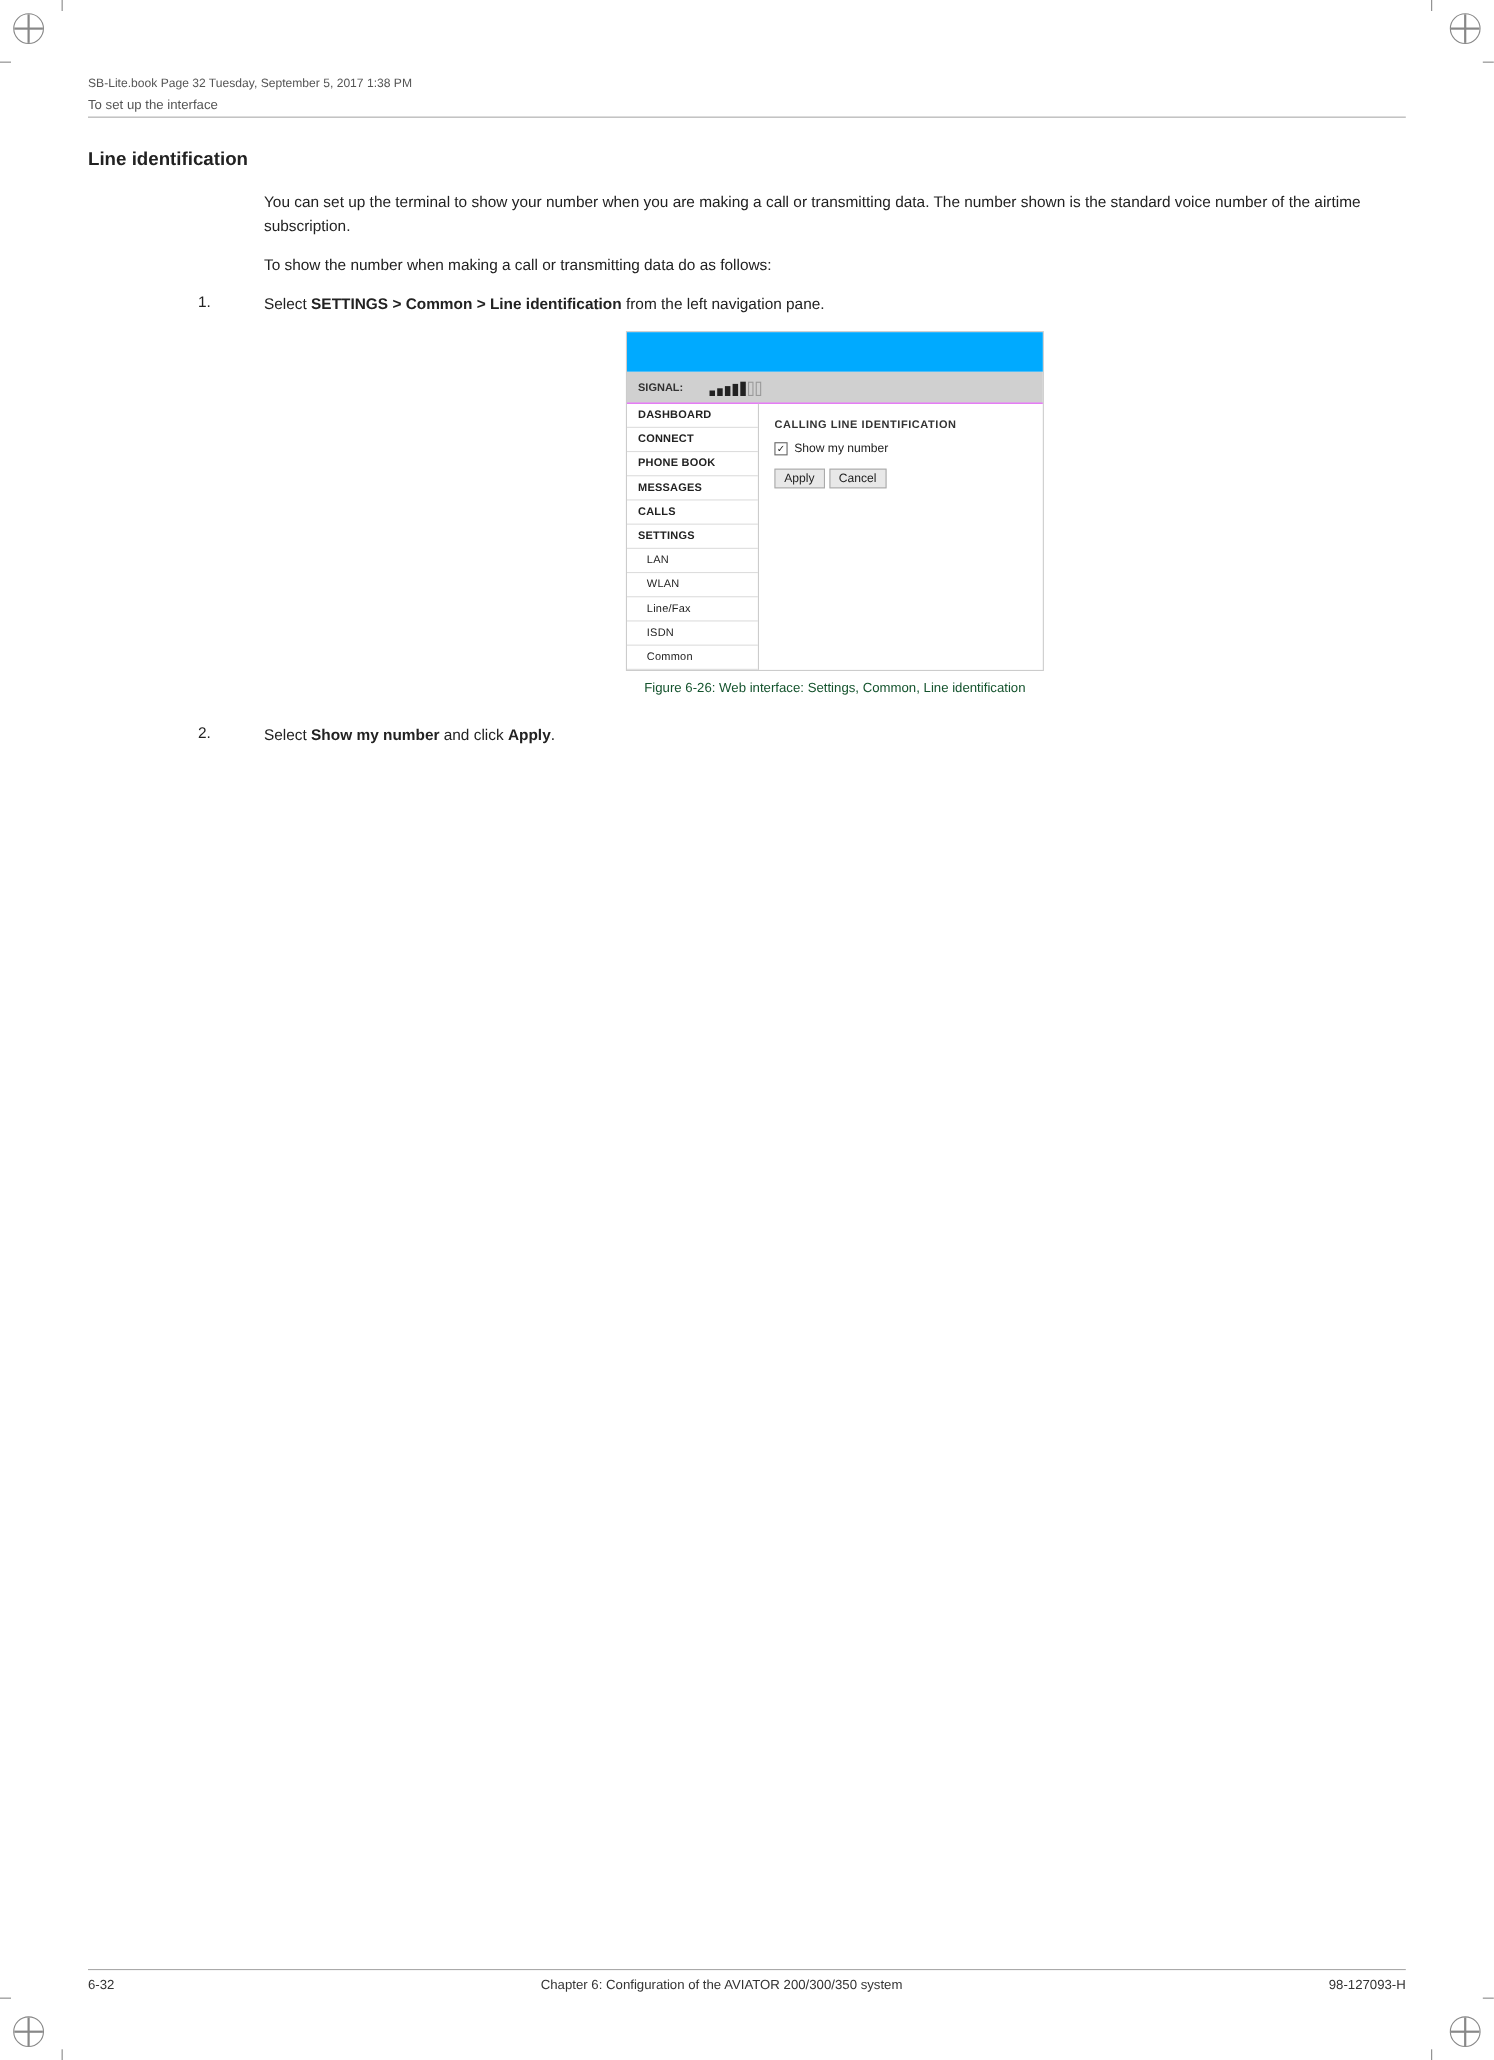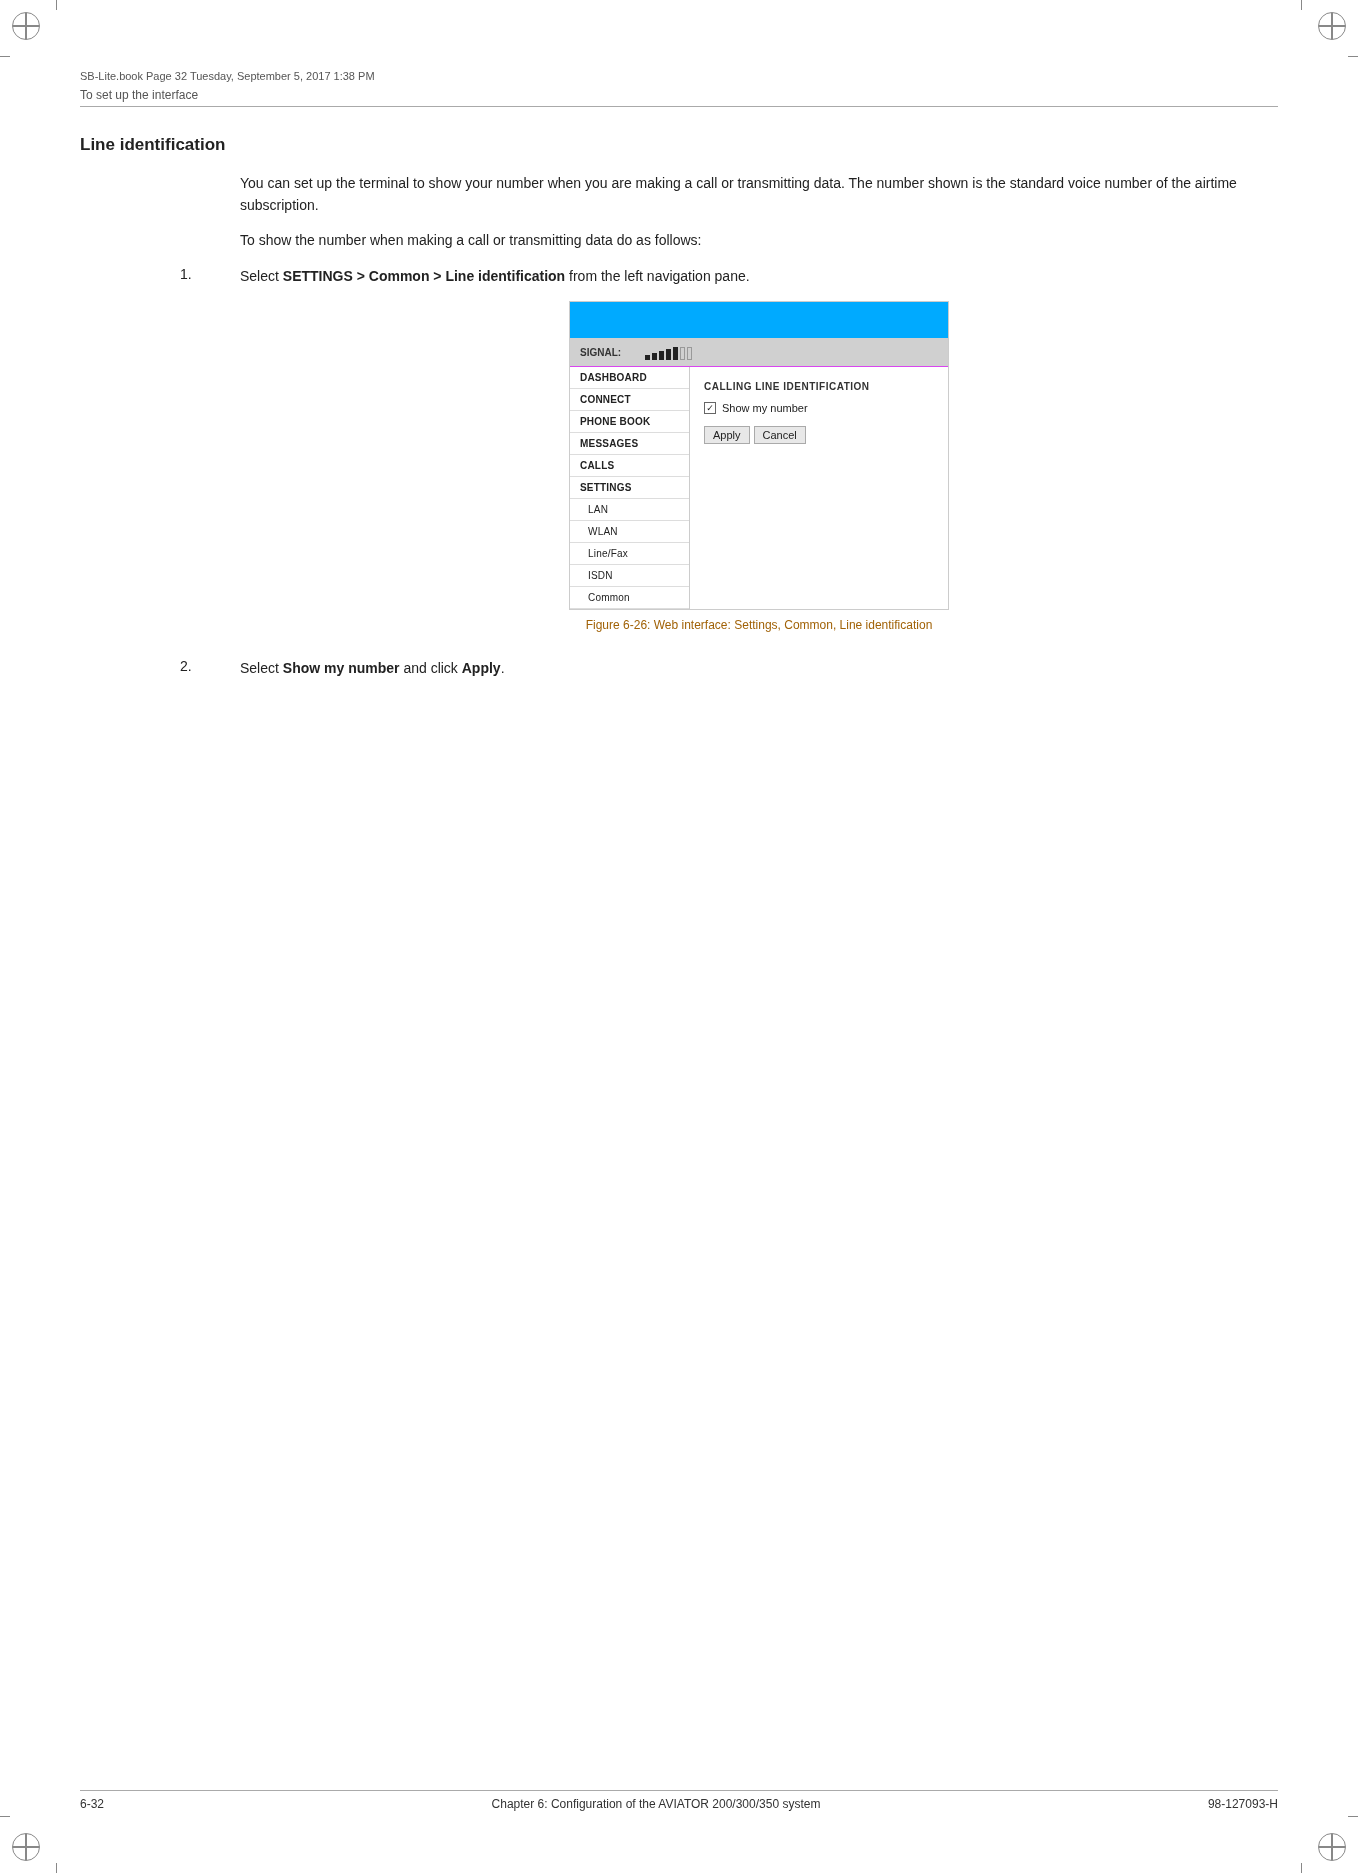--- a/index.html
+++ b/index.html
@@ -242,21 +242,21 @@
       padding: 2px 8px;
       font-size: 11px;
       border: 1px solid #aaa;
       background: #e8e8e8;
       cursor: pointer;
       color: #222;
     }
 
     .figure-caption {
       font-size: 12px;
-      color: #a16207;
+      color: #14532d;
       margin-top: 8px;
       text-align: center;
     }
 
     
     .page-footer {
       position: absolute;
       bottom: 62px;
       left: 80px;
       right: 80px;

